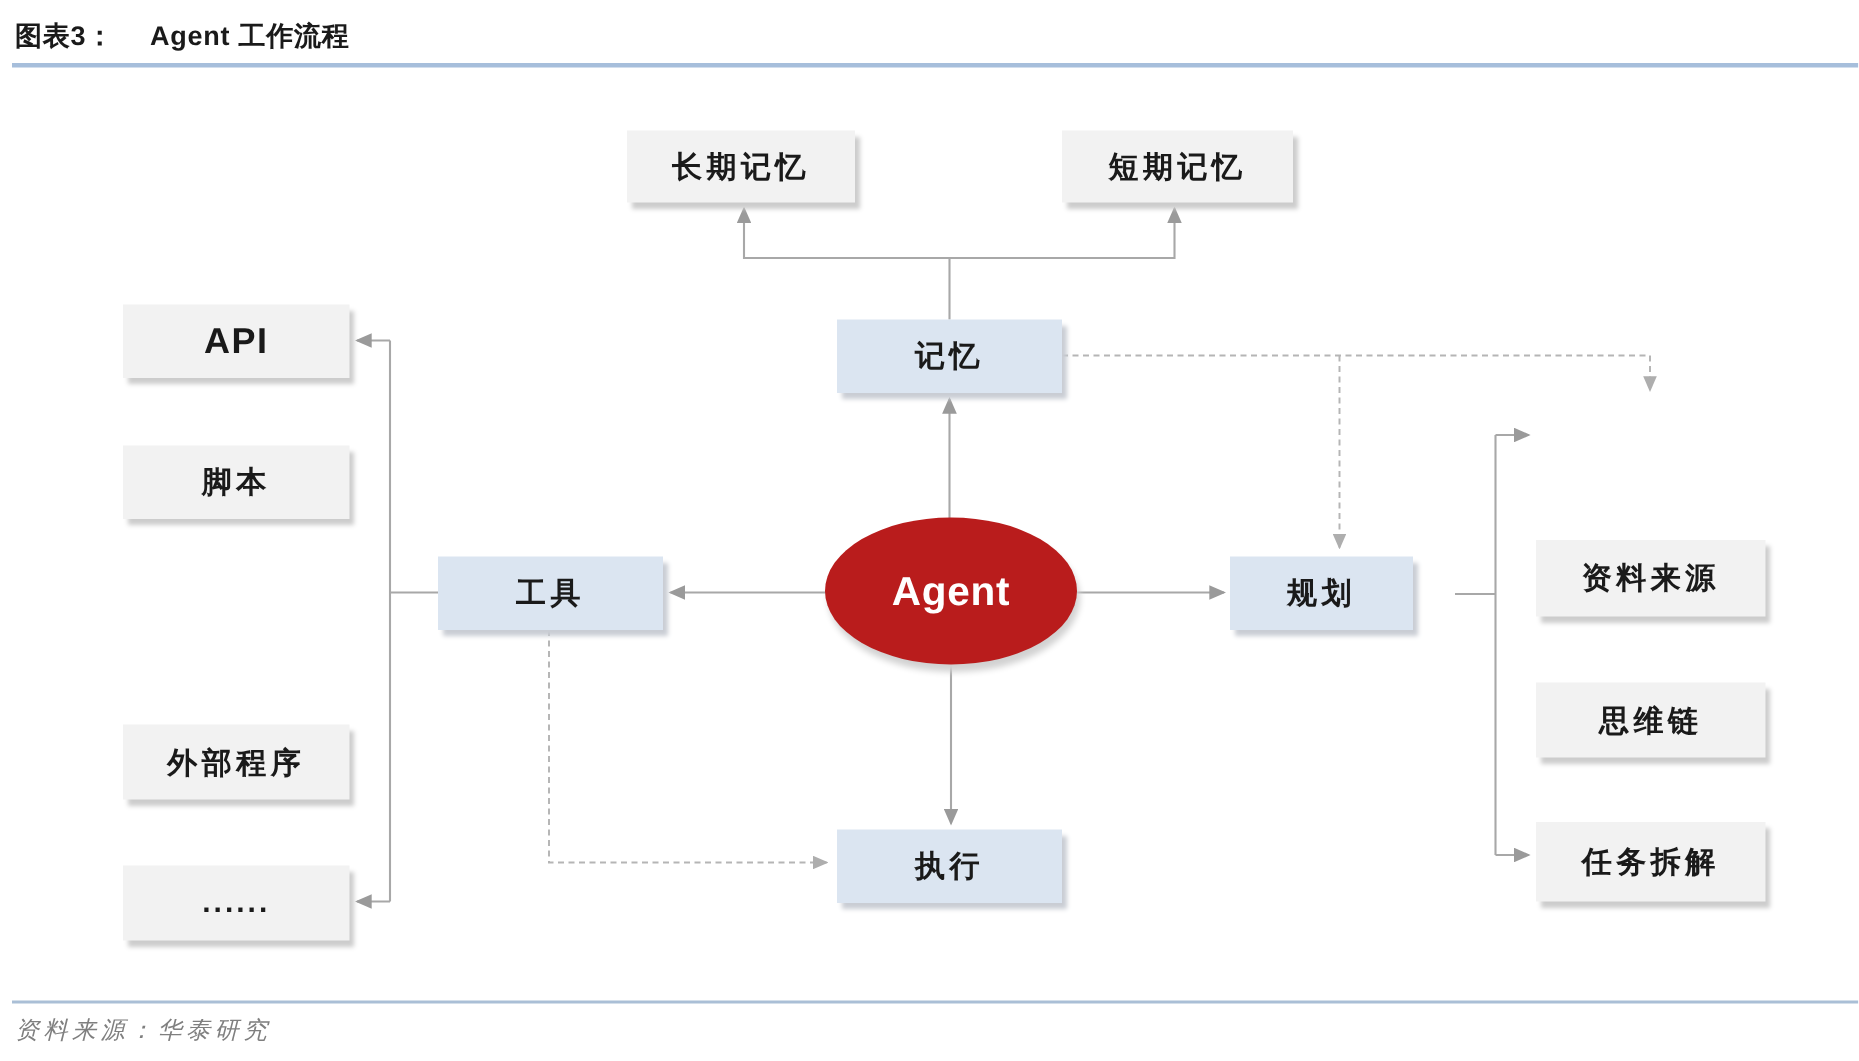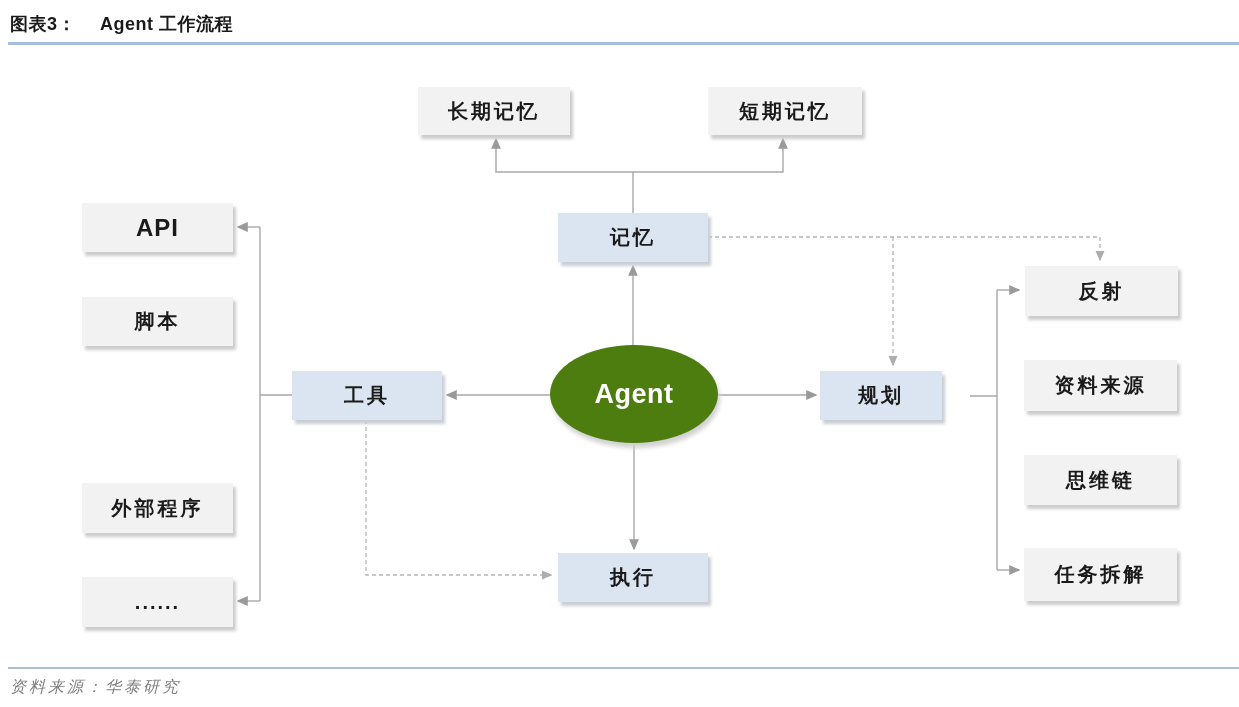--- a/index.html
+++ b/index.html
@@ -29,21 +29,21 @@
         font-family:"Liberation Serif","DejaVu Serif",serif;font-weight:600;color:#1a1a1a;
         font-size:20px;letter-spacing:3px;text-align:center;}
   .gray{background:#f2f2f2;box-shadow:3px 4px 3px #cccccc;}
   .blue{background:#dbe5f1;box-shadow:3px 4px 3px #c9cdd4;}
   .latin{font-family:"Liberation Sans","DejaVu Sans",sans-serif;font-weight:bold;
          font-size:24px;letter-spacing:1px;}
   .dots{font-family:"Liberation Sans","DejaVu Sans",sans-serif;font-weight:bold;
         font-size:20px;letter-spacing:2px;}
 
   .agent{position:absolute;z-index:3;left:550px;top:345px;width:168px;height:98px;
-         border-radius:50%;background:#4d7c0f;box-shadow:2px 5px 4px #d2d2d2;
+         border-radius:50%;background:#b91c1c;box-shadow:2px 5px 4px #d2d2d2;
          display:flex;align-items:center;justify-content:center;color:#ffffff;
          font-weight:bold;font-size:27px;letter-spacing:0.5px;}
 
   
   .n-longterm {left:418px;top:87px;width:152px;height:48px;}
   .n-shortterm{left:708px;top:87px;width:154px;height:48px;}
 
   .n-memory   {left:558px;top:213px;width:150px;height:49px;}
   .n-tools    {left:292px;top:371px;width:150px;height:49px;}
   .n-planning {left:820px;top:371px;width:122px;height:49px;}
@@ -127,23 +127,20 @@
   <div class="node gray n-script">
       <span>脚本</span>
     </div>
   <div class="node gray n-ext">
       <span>外部程序</span>
     </div>
   <div class="node gray n-dots dots">
       <span>......</span>
     </div>
 
-  <div class="node gray n-reflect">
-      <span>反射</span>
-    </div>
   <div class="node gray n-selfref">
       <span>资料来源</span>
     </div>
   <div class="node gray n-cot">
       <span>思维链</span>
     </div>
   <div class="node gray n-decomp">
       <span>任务拆解</span>
     </div>
 

